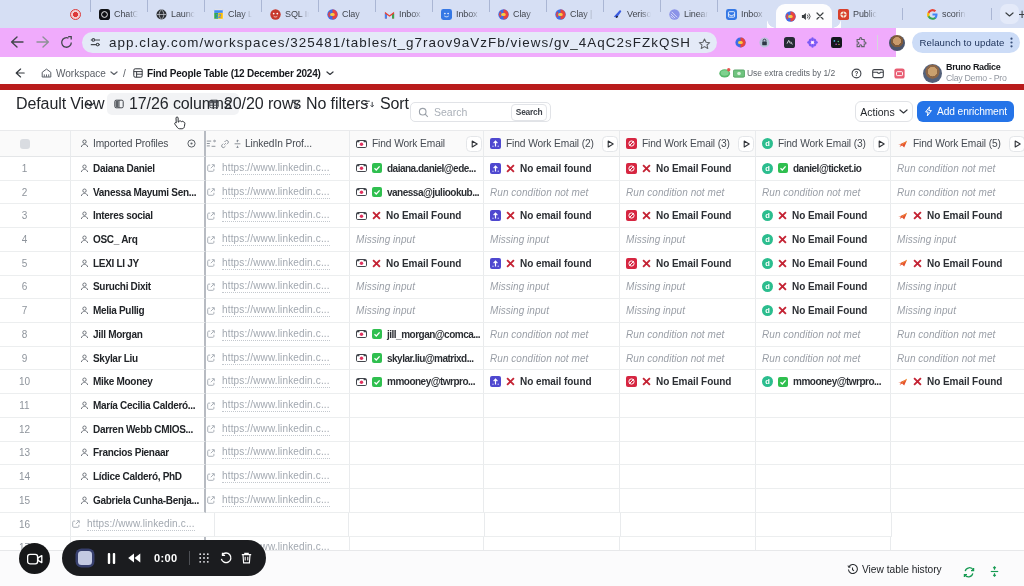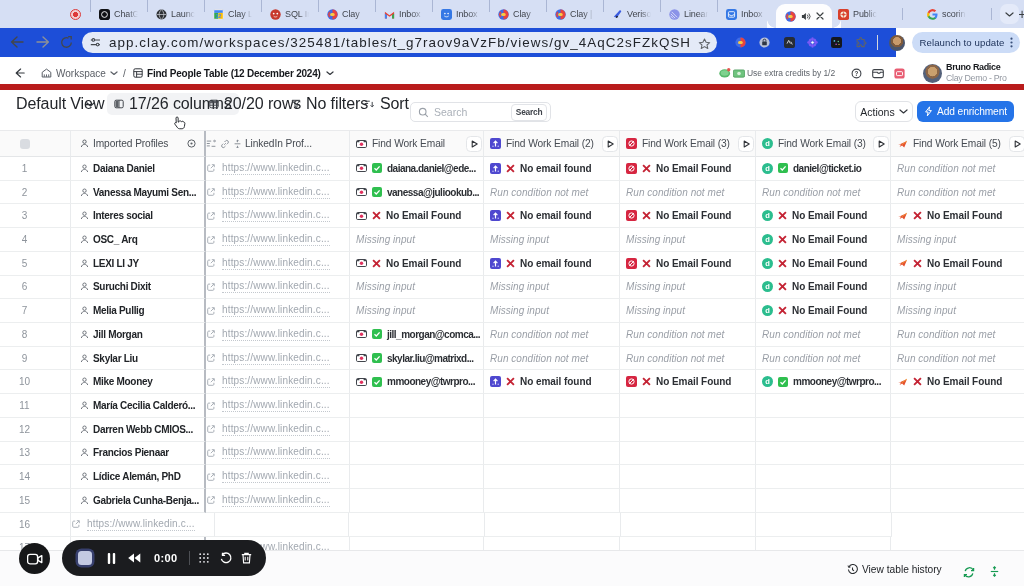--- a/index.html
+++ b/index.html
@@ -12,21 +12,21 @@
 .tl{font-size:9px;color:#41454d;letter-spacing:-.1px;white-space:nowrap;width:25px;overflow:hidden;-webkit-mask-image:linear-gradient(90deg,#000 55%,transparent 96%);mask-image:linear-gradient(90deg,#000 55%,transparent 96%)}
 .tdv{width:1px;height:12px;background:#aab6d4;flex:none}
 .recdot{position:absolute;left:70px;top:8.5px;width:11px;height:11px;border-radius:50%;border:1.8px solid #dd3a3a;background:radial-gradient(circle,#dd3a3a 0 2.6px,#f2cdd0 2.8px)}
 .activetab{position:absolute;left:776px;top:4px;width:56px;height:24px;background:#fdfdfe;border-radius:9px 9px 0 0;display:flex;align-items:center;justify-content:center;gap:5px;z-index:3}
 .activetab:before,.activetab:after{content:"";position:absolute;bottom:0;width:9px;height:9px;background:radial-gradient(circle at 0 0, rgba(0,0,0,0) 8.6px,#fdfdfe 9px)}
 .activetab:before{left:-9px;transform:scaleX(-1)}
 .activetab:after{right:-9px}
 .plus{font-size:14px;color:#3c4043;padding:0 2px}
 #chevdown{position:absolute;right:5px;top:4px;width:19px;height:20px;border-radius:7px;background:#e4eaf9;display:flex;align-items:center;justify-content:center}
 
-#btoolbar{position:absolute;left:0;top:28px;width:896px;height:29px;background:#1d4ed8}
+#btoolbar{position:absolute;left:0;top:28px;width:896px;height:29px;background:#f0abfc}
 #btoolbar>div{position:absolute;display:flex}
 #omni{position:absolute;left:82px;top:3.5px;width:635px;height:21.5px;border-radius:11px;background:#e4eaf7;display:flex;align-items:center}
 #omni .ourl{font-size:13.4px;color:#21242a;letter-spacing:1.05px;white-space:nowrap}
 #relaunch{position:absolute;left:912px;top:3.5px;width:108px;height:21px;border-radius:11px;background:#ccdcf7;display:flex;align-items:center;justify-content:center;gap:5px;white-space:nowrap}
 #relaunch span{font-size:9.6px;color:#20355c;letter-spacing:.1px}
 .avatar{width:16px;height:16px;border-radius:50%;background:radial-gradient(circle at 50% 38%,#c89a6b 0 3.8px,#7d5a3c 4.2px 6px,#49546b 6.5px)}
 
 #appheader{position:absolute;left:0;top:57px;width:1024px;height:33px;background:#fff;border-bottom:6px solid #b91c1c}
 #appheader .bc{position:absolute;top:0;height:32px;display:flex;align-items:center}
 .bct{font-size:10px;color:#5c6067}
@@ -1361,21 +1361,21 @@
 <div class="td num">
           <span>14</span>
         </div>
 <div class="td c-name">
           <span class="ci" style="margin-right:4px">
             <svg width="9" height="9" viewBox="0 0 9 9" style="">
               <circle cx="4.5" cy="2.7" r="1.7" fill="none" stroke="#70757d" stroke-width="1"></circle>
               <path d="M1.3 8c.4-1.7 1.7-2.6 3.2-2.6S7.3 6.3 7.7 8" fill="none" stroke="#70757d" stroke-width="1"></path>
             </svg>
           </span>
-          <span class="nm">Lídice Alemán, PhD</span>
+          <span class="nm">Lídice Calderó, PhD</span>
         </div>
 <div class="td c-lk">
           <span class="ci" style="margin-right:6px">
             <svg width="10" height="10" viewBox="0 0 10 10" style="">
               <path d="M4.2 2.1H2.7c-.6 0-1 .4-1 1v4.2c0 .6.4 1 1 1h4.2c.6 0 1-.4 1-1V5.8" fill="none" stroke="#a7adb5" stroke-width=".95"></path>
               <path d="M5.8 1.7h2.5v2.5M8.1 1.9 4.8 5.2" fill="none" stroke="#a7adb5" stroke-width=".95"></path>
             </svg>
           </span>
           <span class="url">https://www.linkedin.c...</span>
         </div>

